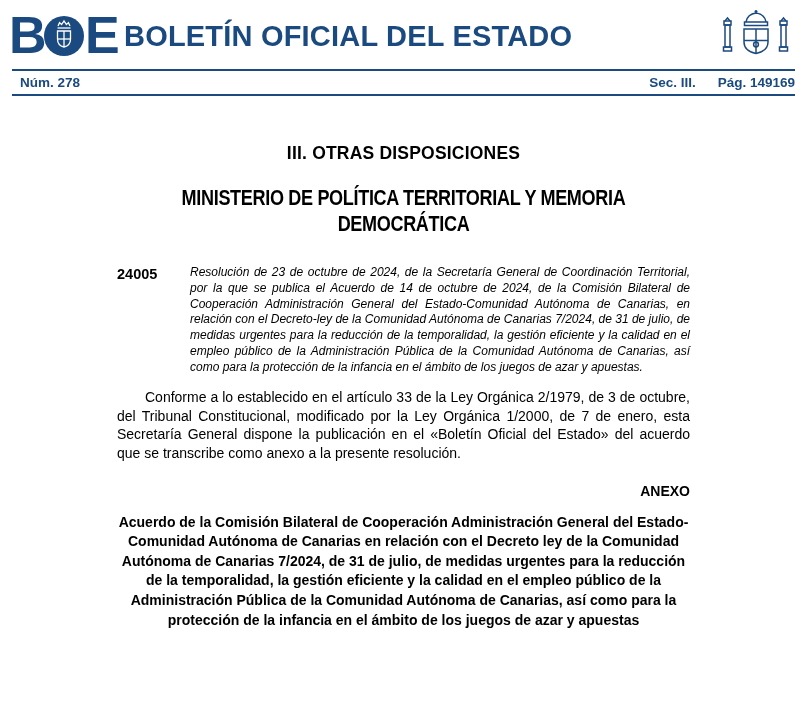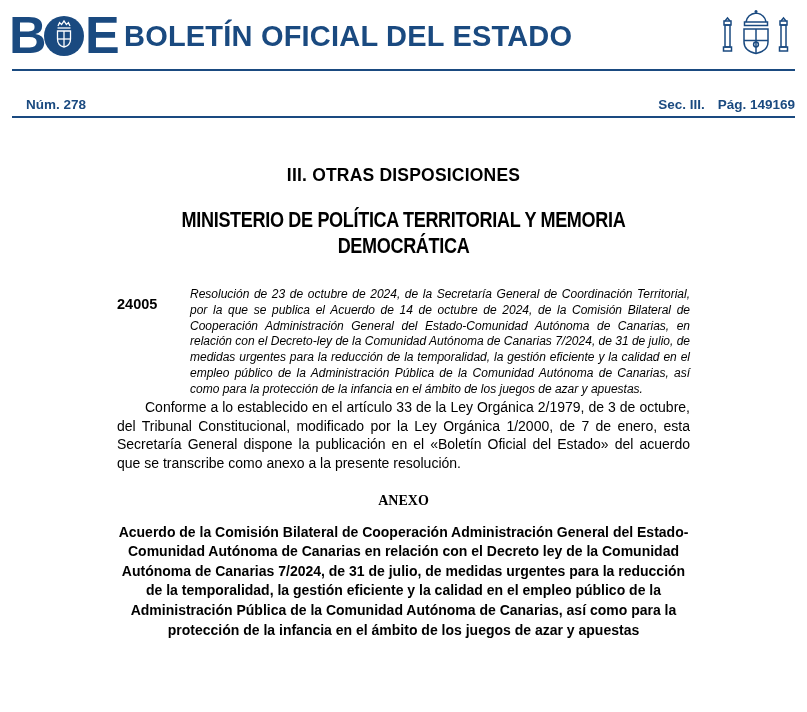--- a/index.html
+++ b/index.html
@@ -28,57 +28,58 @@
     font-size: 29px; font-weight: bold; letter-spacing: 0.2px;
     white-space: nowrap;
   }
   .escudo-wrap { width: 92px; flex: 0 0 auto; display: flex; justify-content: flex-end; }
 
   .rule { border-top: 2px solid var(--boe-blue); margin: 0 12px; }
   .rule-top { margin-top: 11px; }
 
   .meta {
     display: flex; align-items: center;
-    padding: 4px 12px 4px 26px;
-    color: var(--boe-blue); font-weight: bold; font-size: 13.5px; margin-top: 22px;
+    padding: 4px 12px 4px 20px;
+    color: var(--boe-blue); font-weight: bold; font-size: 13.5px;
   }
   .meta-left  { flex: 1; text-align: left; }
   .meta-center{ flex: 0 0 auto; text-align: center; }
-  .meta-right { flex: 1; text-align: right; display: flex; justify-content: flex-end; gap: 13px; }
+  .meta-right { flex: 1; text-align: right; display: flex; justify-content: flex-end; gap: 22px; }
 
   
   main { padding: 0 117px; }
   .section-heading {
     margin-top: 47px;
     text-align: center; font-size: 17.5px; font-weight: bold; color: var(--ink);
     letter-spacing: 0.2px;
   }
   .ministry-heading {
     margin: 22px auto 0;
     width: 100%;
     text-align: center;
     font-size: 21.5px; font-weight: bold; letter-spacing: -0.4px;
     line-height: 1.2;
     transform: scaleX(0.84);
     transform-origin: 50% 0;
   }
   .item { display: flex; margin-top: 27px; }
-  .item-number { width: 73px; flex: 0 0 auto; font-weight: bold; font-size: 14.5px; padding-top: 1px; margin-top: 8px; }
+  .item-number { width: 73px; flex: 0 0 auto; font-weight: bold; font-size: 14.5px; padding-top: 1px; }
   .summary {
     flex: 1 1 auto;
     font-style: italic; font-size: 12px; line-height: 1.33;
     text-align: justify;
   }
   .para {
     font-size: 14px; line-height: 1.33;
     text-align: justify; text-indent: 28px;
+    margin-top: 12px;
   }
   .annex-heading {
     margin-top: 20px;
-    text-align: center; font-weight: bold; font-size: 14px; font-family: Liberation Serif, serif;
+    text-align: right; font-weight: bold; font-size: 14px;
   }
   .annex-title {
     margin: 14px auto 0; max-width: 573px;
     text-align: center; font-weight: bold; font-size: 14px; line-height: 1.4;
   }
 
   svg { display: block; }
 </style>
 </head>
 <body>

